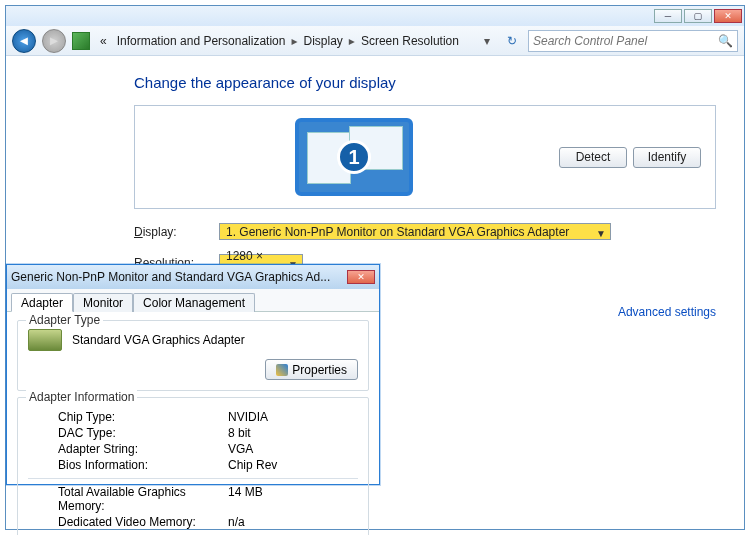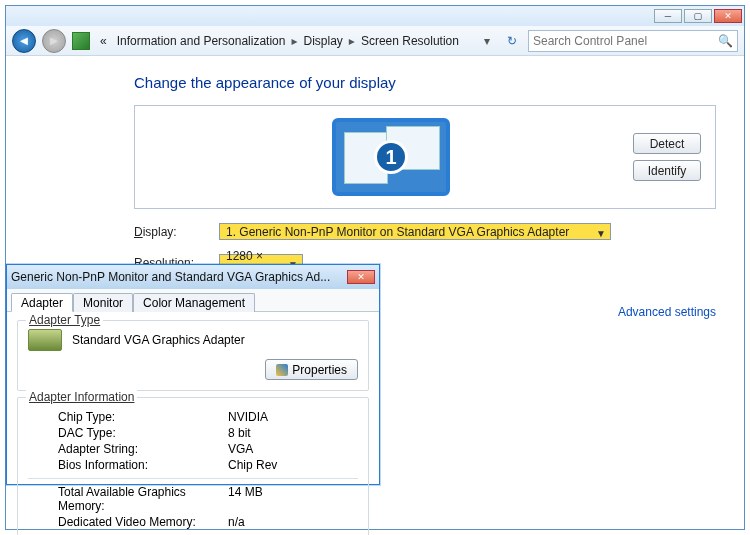--- a/index.html
+++ b/index.html
@@ -12,32 +12,32 @@
 .winbtn.close{ background:linear-gradient(#f7a391,#e1674c); color:#fff; border-color:#a34;}
 .toolbar { height:30px; background:linear-gradient(#f5f9fd,#e6eff8); border-bottom:1px solid #c9d8e8; display:flex; align-items:center; padding:0 6px; gap:6px;}
 .navbtn { width:24px; height:24px; border-radius:50%; background:radial-gradient(#4da0e8,#155a9c); border:1px solid #0d4a80; display:flex; align-items:center; justify-content:center; color:#fff; font-size:13px;}
 .navbtn.fwd{ background:radial-gradient(#d0d0d0,#a0a0a0); border-color:#888; color:#ddd;}
 .cpicon{width:18px;height:18px;background:linear-gradient(135deg,#5bb75b,#2a7a2a);border:1px solid #2a7a2a;}
 .bc { display:flex; align-items:center; gap:2px; flex:1; color:#222;}
 .bcitem{padding:2px 4px;}
 .bcarrow{color:#555;}
 .refresh{width:20px;height:20px;display:flex;align-items:center;justify-content:center;color:#2a6db5;}
 .search{flex:0 0 210px; height:22px; border:1px solid #a6bdd6; background:#fff; display:flex; align-items:center; padding:0 4px;}
-.search input{border:none; outline:none; width:100%; color:#ec4899;}
+.search input{border:none; outline:none; width:100%; font-style:italic; color:#ec4899;}
 .search .sicon{color:#2a6db5;}
 .content{padding:18px 28px 18px 128px; color:#222;}
 h1{font-size:15px; color:#003399; font-weight:normal; margin-bottom:14px;}
 .dispbox{border:1px solid #b6c6d8; height:104px; display:flex; align-items:center; position:relative; padding:0 14px; background:#fff;}
 .monitorwrap{flex:1; display:flex; justify-content:center;}
 .monitor{width:118px; height:78px; border:4px solid #2a7dd4; border-radius:6px; background:#3a86d0; position:relative; display:flex; align-items:center; justify-content:center;}
 .monitor .num{width:34px; height:34px; border-radius:50%; background:#1560a8; border:3px solid #fff; color:#fff; font-size:20px; display:flex; align-items:center; justify-content:center; font-weight:bold; z-index:2;}
 .monitor .desk{position:absolute; inset:6px; background:#3a86d0;}
 .monitor .winA{position:absolute; left:8px; top:10px; width:44px; height:52px; background:#eef5fb; border:1px solid #9cc;}
 .monitor .winB{position:absolute; right:6px; top:4px; width:54px; height:44px; background:#eef5fb; border:1px solid #9cc;}
-.dispbtns{display:flex; flex-direction:column; gap:6px; align-items:flex-end;}
+.dispbtns{display:flex; flex-direction:row; gap:6px; align-items:flex-end;}
 .btn{min-width:68px; height:21px; border:1px solid #8a9aaa; background:linear-gradient(#fefefe,#e4e9ef); border-radius:3px; padding:0 10px; display:inline-flex; align-items:center; justify-content:center; cursor:default;}
 .btn.disabled{color:#9a9a9a;}
 .btn .shield{width:12px;height:12px;margin-right:4px;background:linear-gradient(45deg,#f0c040,#2a7dd4);border-radius:2px;}
 .row{display:flex; align-items:center; margin-top:14px;}
 .row .lbl{width:85px;}
 .row .lbl u{text-decoration:underline;}
 .select{border:1px solid #8a9aaa; background:#fde047; height:17px; display:flex; align-items:center; padding:0 18px 0 6px; position:relative;}
 .select .chev{position:absolute; right:4px; top:4px; font-size:10px; color:#333;}
 .selA{width:392px;}
 .selB{width:84px;}
@@ -47,21 +47,21 @@
 
 
 .dlg{position:absolute; left:6px; top:264px; width:374px; height:221px; border:1px solid #2a7dd4; background:#fff; box-shadow:0 0 0 1px rgba(42,125,212,.3);}
 .dlgtitle{height:24px; background:linear-gradient(#dcecfb,#b9d5ef); display:flex; align-items:center; padding:0 4px; gap:4px;}
 .dlgtitle .t{flex:1; color:#111;}
 .tabs{height:23px; display:flex; border-bottom:1px solid #bcc; background:#f7f9fb; padding-left:4px; padding-top:3px;}
 .tab{border:1px solid #aab8c6; border-bottom:none; background:#f0f4f8; padding:2px 9px; margin-right:0px; border-radius:2px 2px 0 0; position:relative; top:1px;}
 .tab.active{background:#fff; border-bottom:1px solid #fff;}
 .dlgbody{padding:8px 10px;}
 .group{border:1px solid #d2dbe2; border-radius:2px; padding:8px 10px 10px; margin-bottom:6px; position:relative;}
-.group legend{font-size:12px; color:#333; padding:0 3px; background:#fff; position:absolute; top:-8px; left:8px;text-decoration:underline;}
+.group legend{font-size:12px; color:#333; padding:0 3px; background:#fff; position:absolute; top:-8px; left:8px;}
 .adapterline{display:flex; align-items:center; gap:10px;}
 .cardicon{width:34px;height:22px;background:linear-gradient(#c4d48a,#6b8a3a);border:1px solid #6b8a3a;border-radius:2px;}
 .propbtn{display:flex; justify-content:flex-end; margin-top:8px;}
 .infolist{padding:2px 0;}
 .infolist .r{display:flex; margin:2px 0;}
 .infolist .k{width:170px;margin-left:30px;}
 .hr{border-top:1px solid #d8e0e8; margin:6px 0;}
 </style>
 </head>
 <body>

